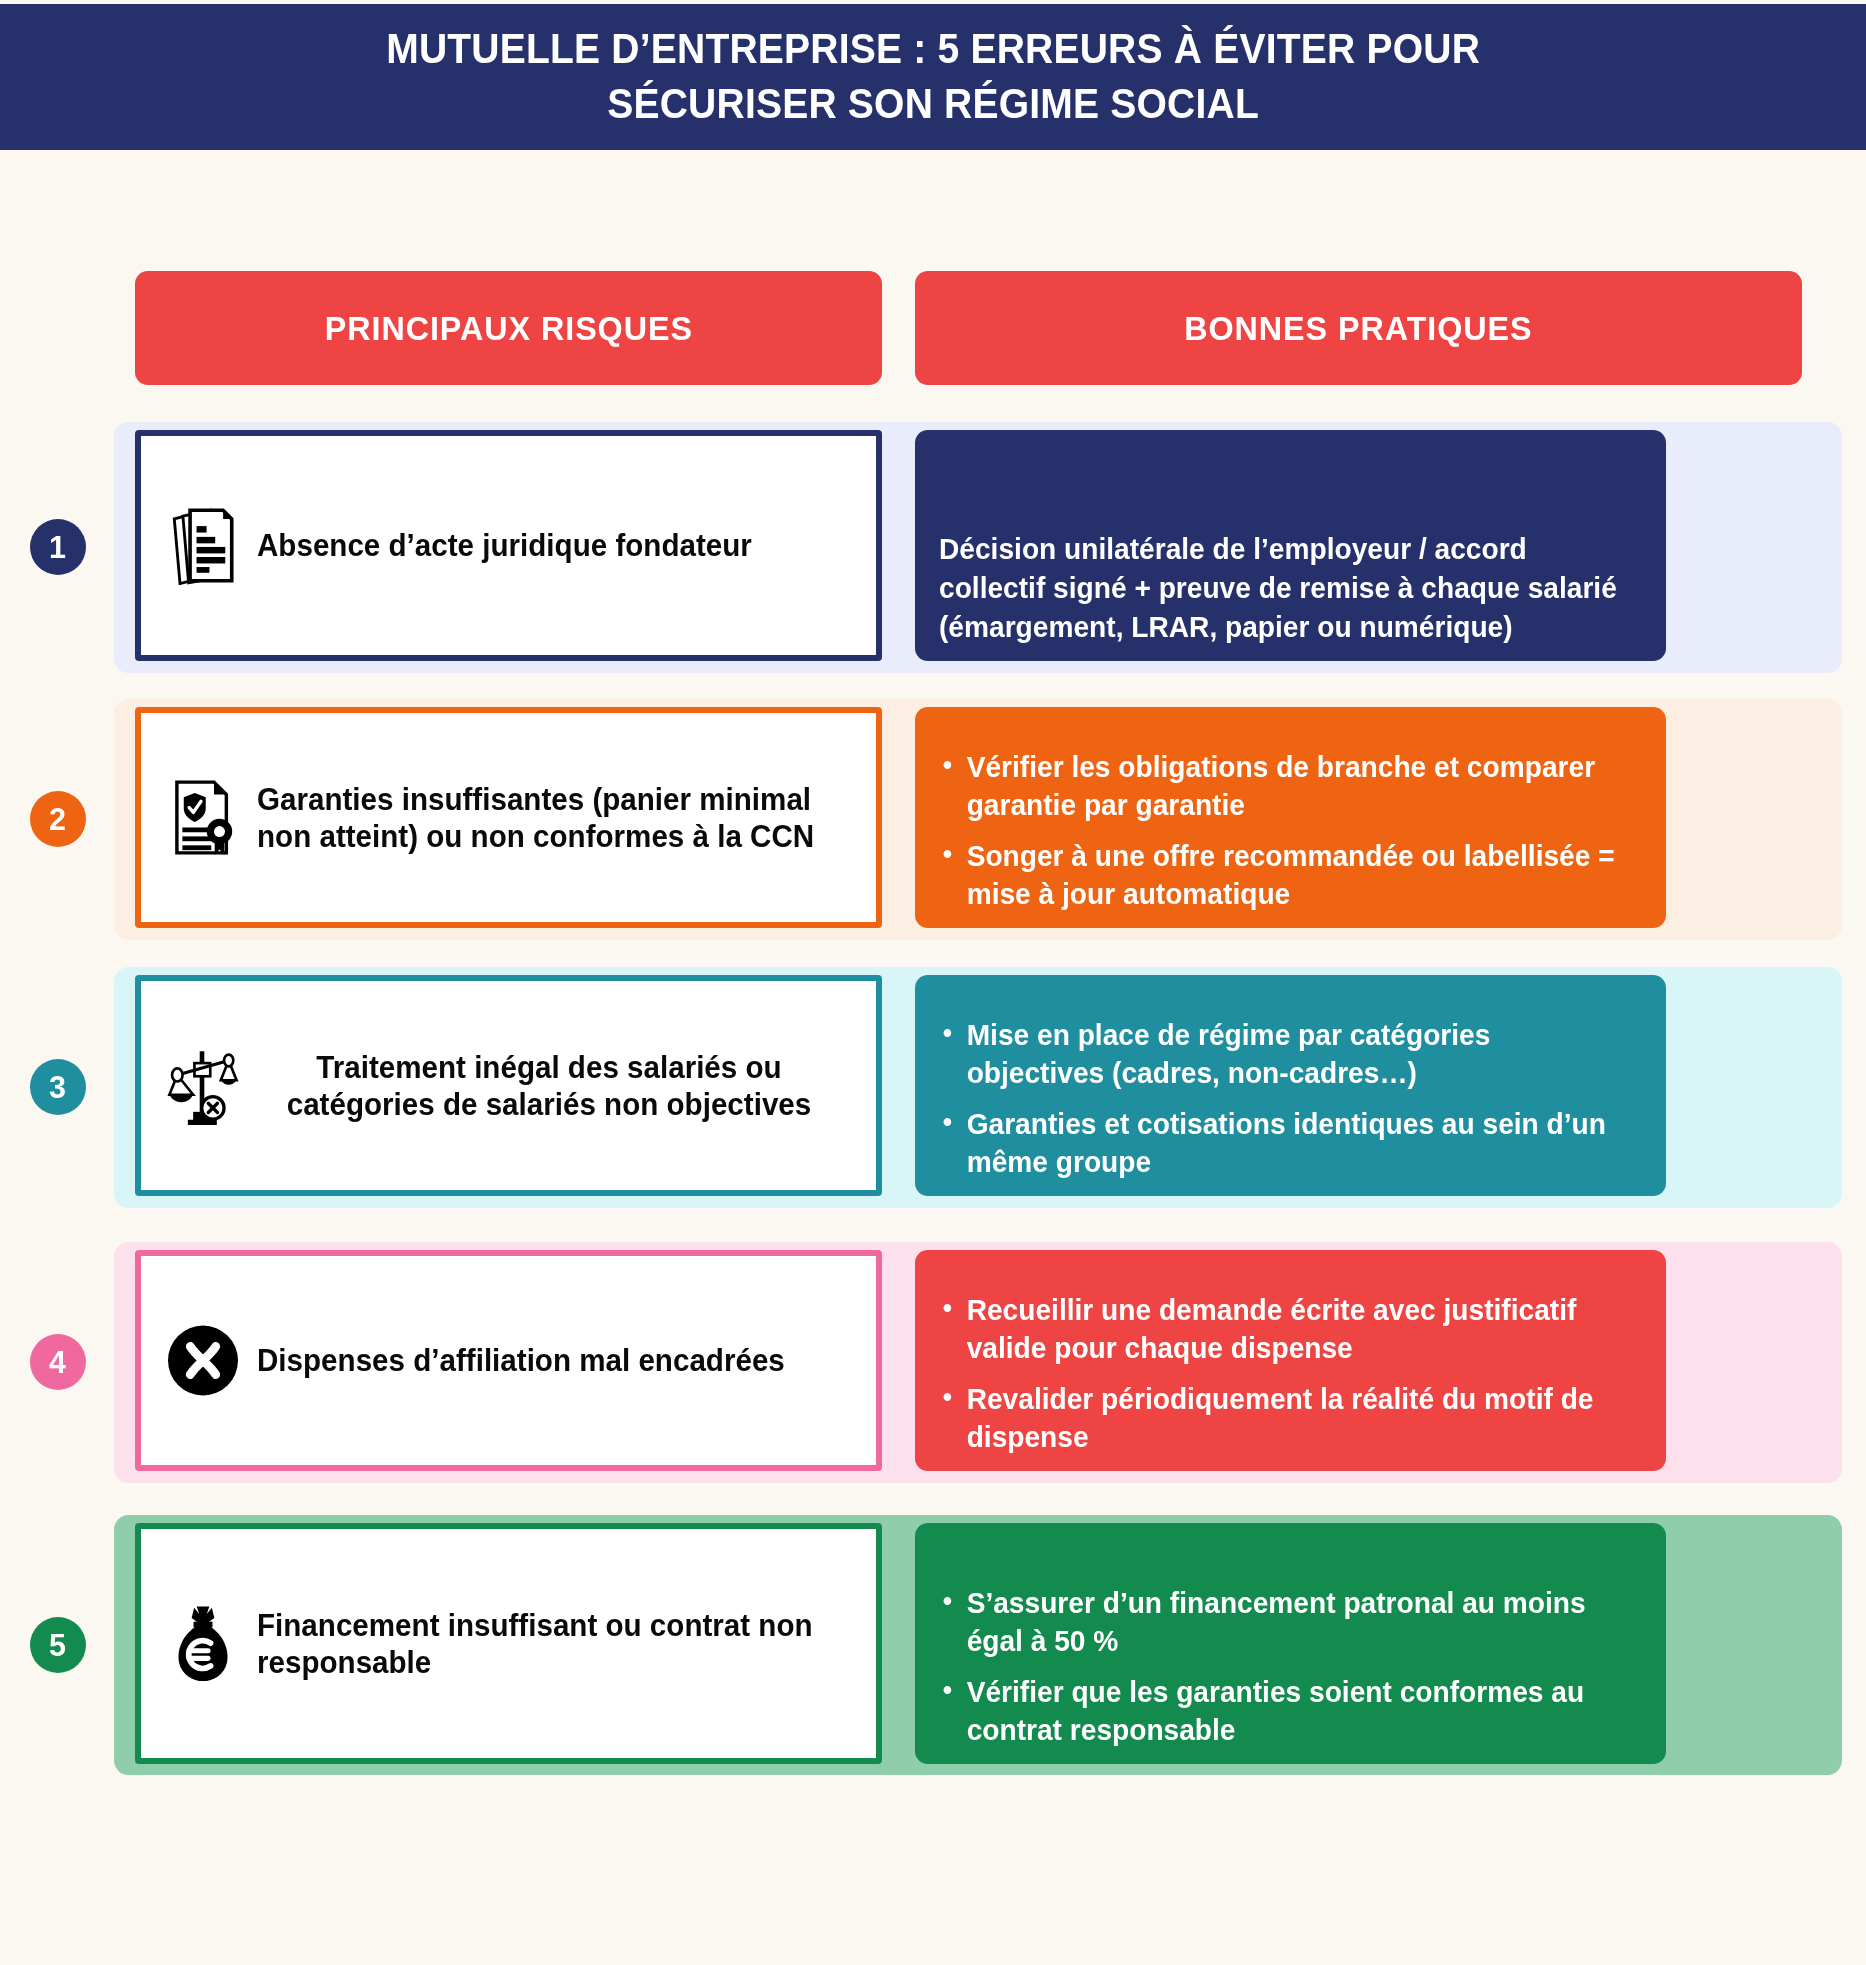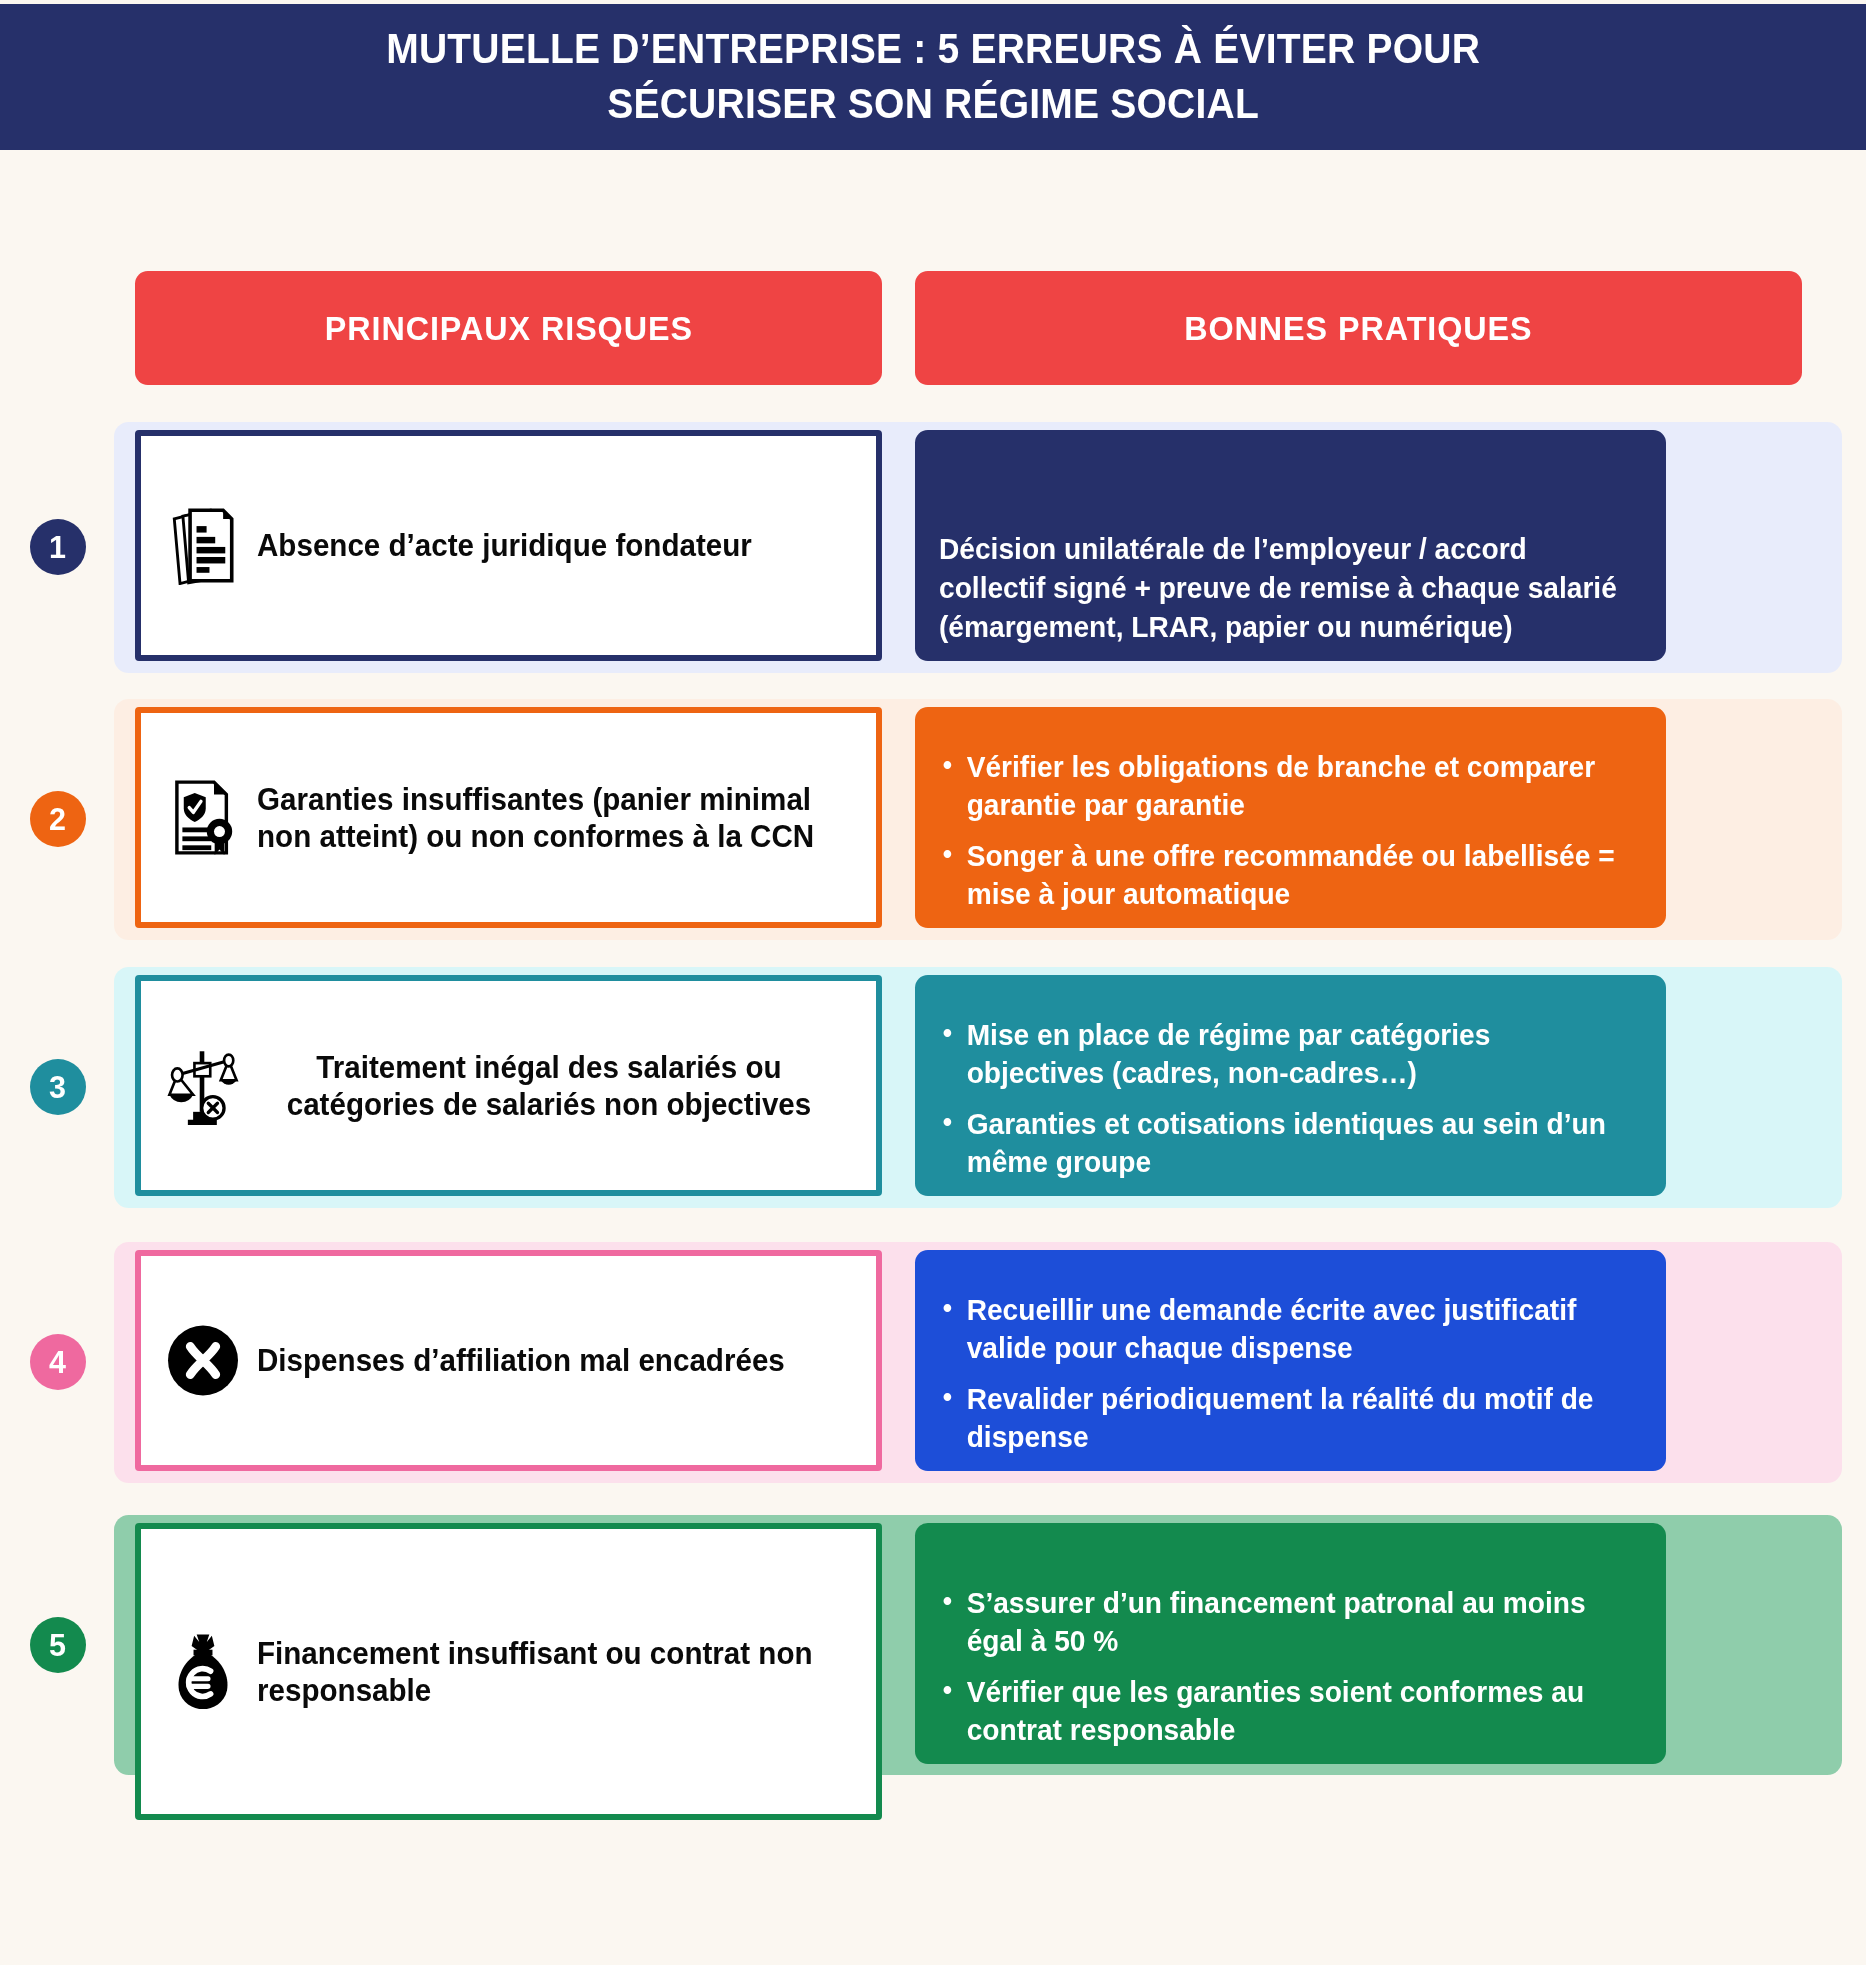--- a/index.html
+++ b/index.html
@@ -203,31 +203,31 @@
         <div class="risk-card" style="border-color: rgb(239, 105, 159); height: 221px;">
           <span class="risk-icon">
     <svg viewBox="0 0 110 110" fill="none" xmlns="http://www.w3.org/2000/svg">
       <circle cx="55" cy="55" r="52" fill="#000"></circle>
       <path d="M36 34 C46 50 64 60 74 76" stroke="#fff" stroke-width="13" stroke-linecap="round"></path>
       <path d="M74 34 C64 50 46 60 36 76" stroke="#fff" stroke-width="13" stroke-linecap="round"></path>
     </svg>
           </span>
           <span class="risk-text">Dispenses d’affiliation mal encadrées</span>
         </div>
-        <div class="practice-box" style="background: #1d4ed8; height: 221px;">
+        <div class="practice-box" style="background: #ef4444; height: 221px;">
           <ul class="practice-list">
             <li>Recueillir une demande écrite avec justificatif valide pour chaque dispense</li>
             <li>Revalider périodiquement la réalité du motif de dispense</li>
           </ul>
         </div>
       </div>
       <div class="row" style="top: 1515px; height: 260px;">
         <div class="band" style="background: rgb(143, 205, 171);"></div>
         <div class="badge" style="background: rgb(19, 138, 78); top: 102px;">5</div>
-        <div class="risk-card" style="border-color: rgb(19, 138, 78); height: 297px;">
+        <div class="risk-card" style="border-color: rgb(19, 138, 78); height: 241px;">
           <span class="risk-icon">
     <svg viewBox="0 0 100 125" fill="none" xmlns="http://www.w3.org/2000/svg">
       <path d="M40 4 L60 4 L56 16 L64 6 L68 22 L57 30 H43 L32 22 L36 6 L44 16 Z" fill="#000"></path>
       <rect x="35" y="28" width="30" height="9" fill="#000"></rect>
       <path d="M38 36 C20 48 8 70 12 92 C16 112 34 122 50 122 C66 122 84 112 88 92 C92 70 80 48 62 36 Z" fill="#000"></path>
       <path d="M62 62 A22 22 0 1 0 62 98" stroke="#fff" stroke-width="9" fill="none" stroke-linecap="round"></path>
       <path d="M28 74 H58 M28 86 H58" stroke="#fff" stroke-width="8" stroke-linecap="round"></path>
     </svg>
           </span>
           <span class="risk-text">Financement insuffisant ou contrat non responsable</span>

